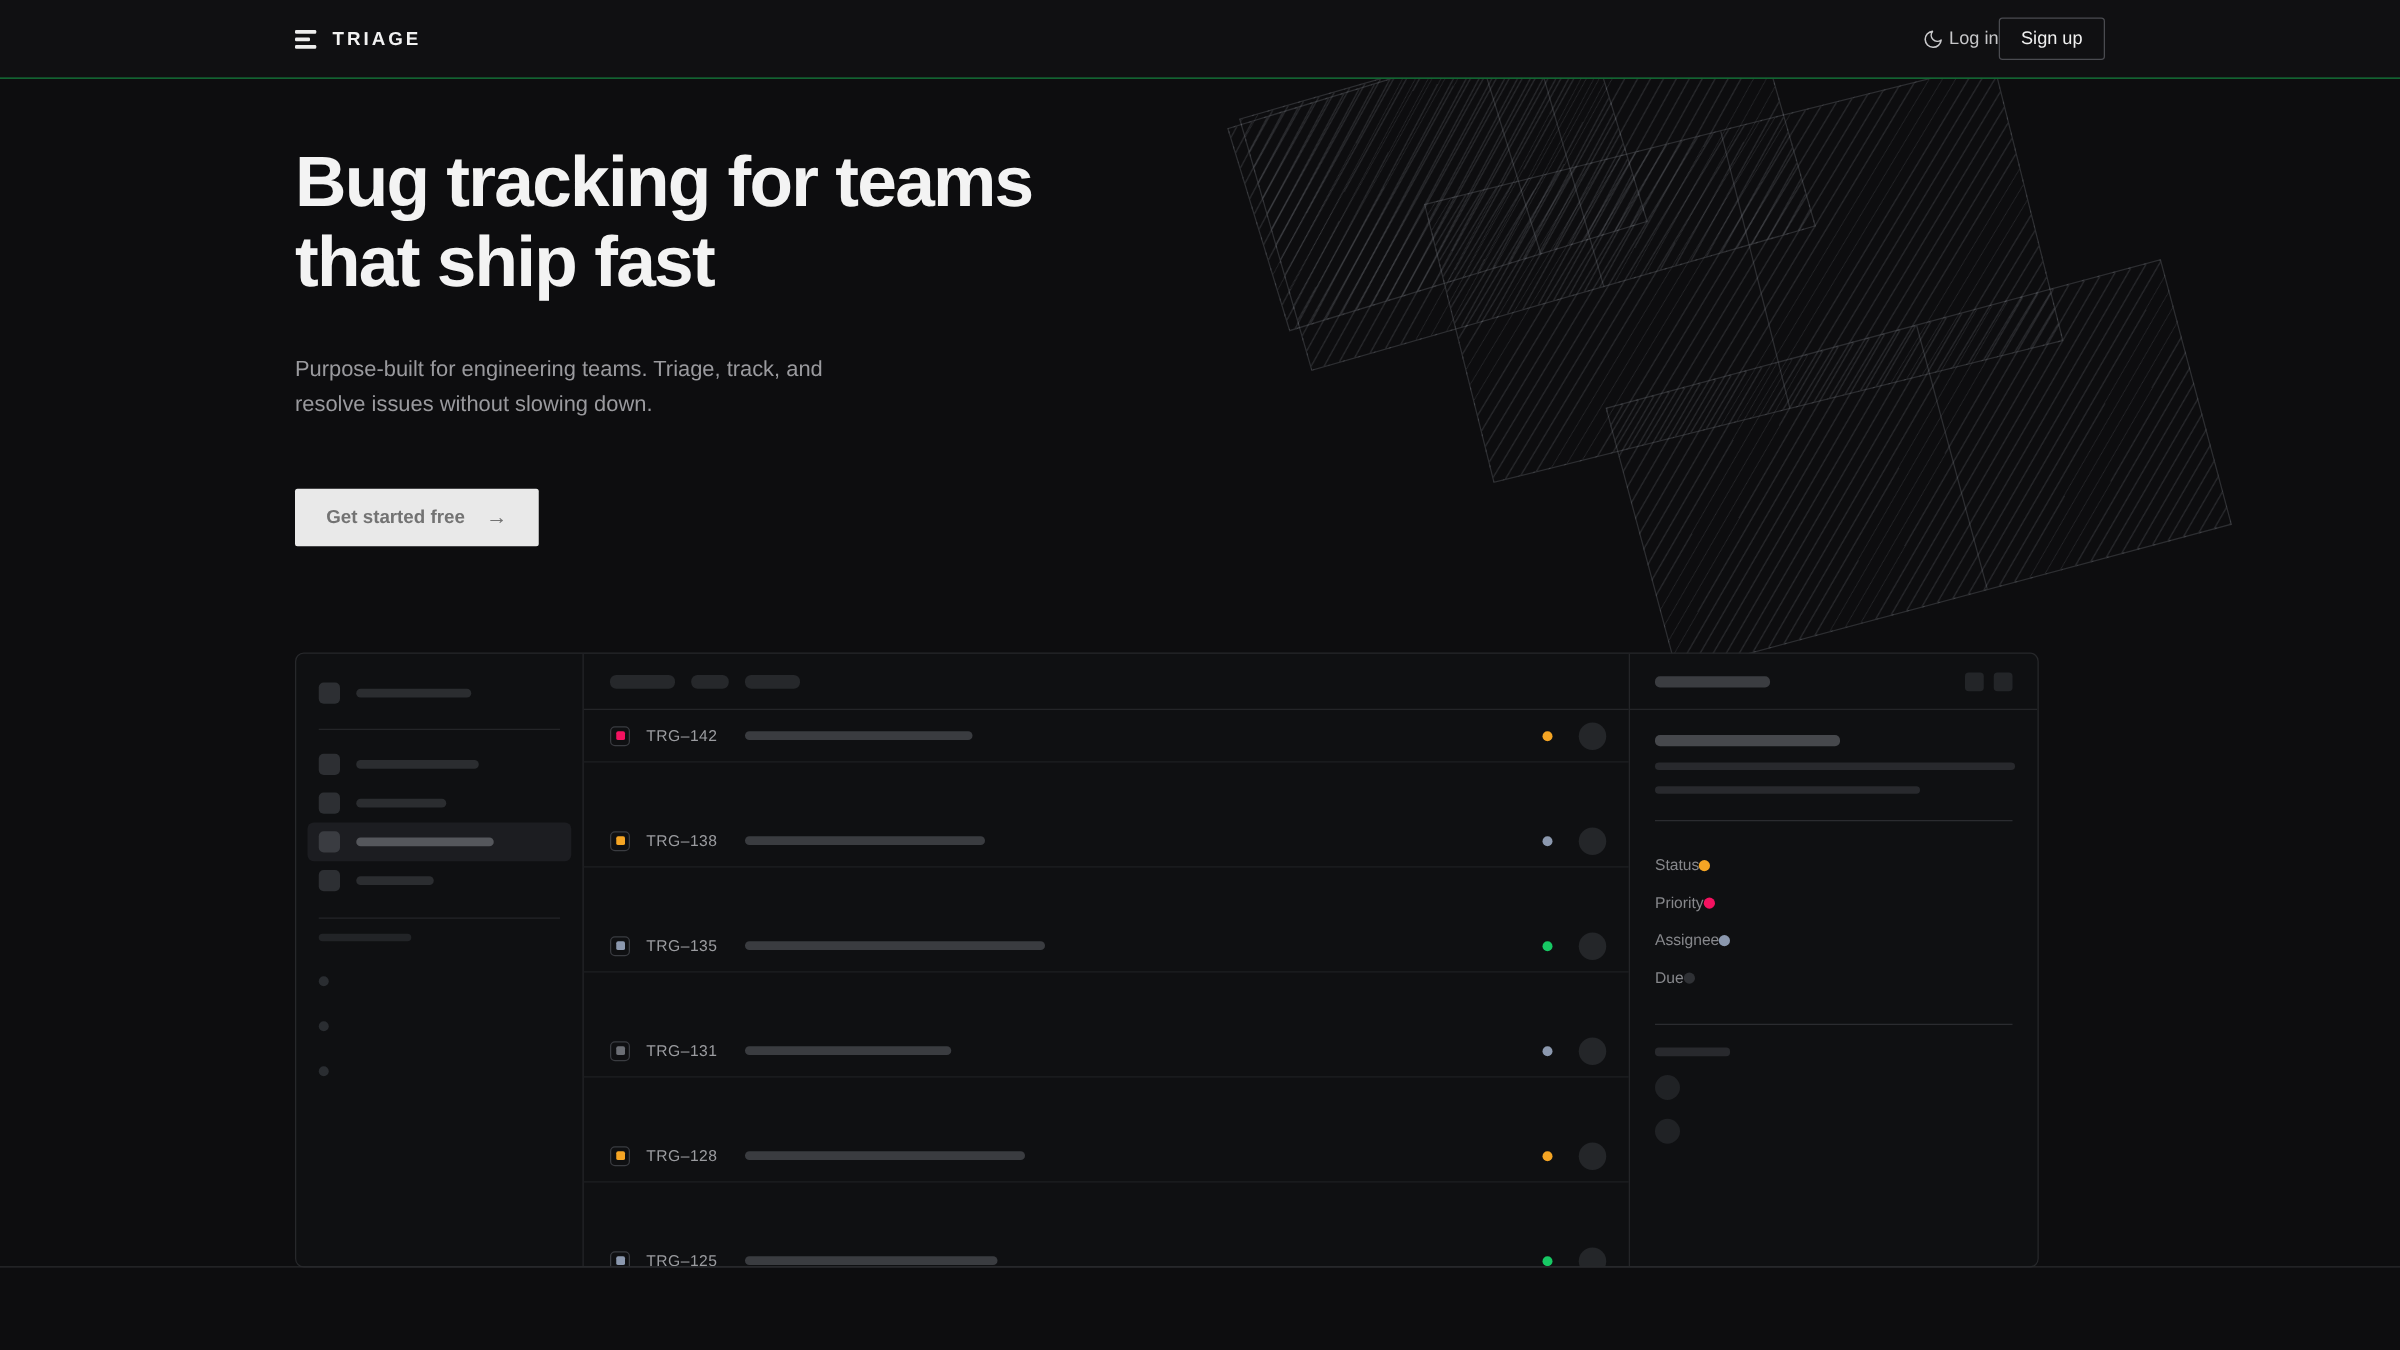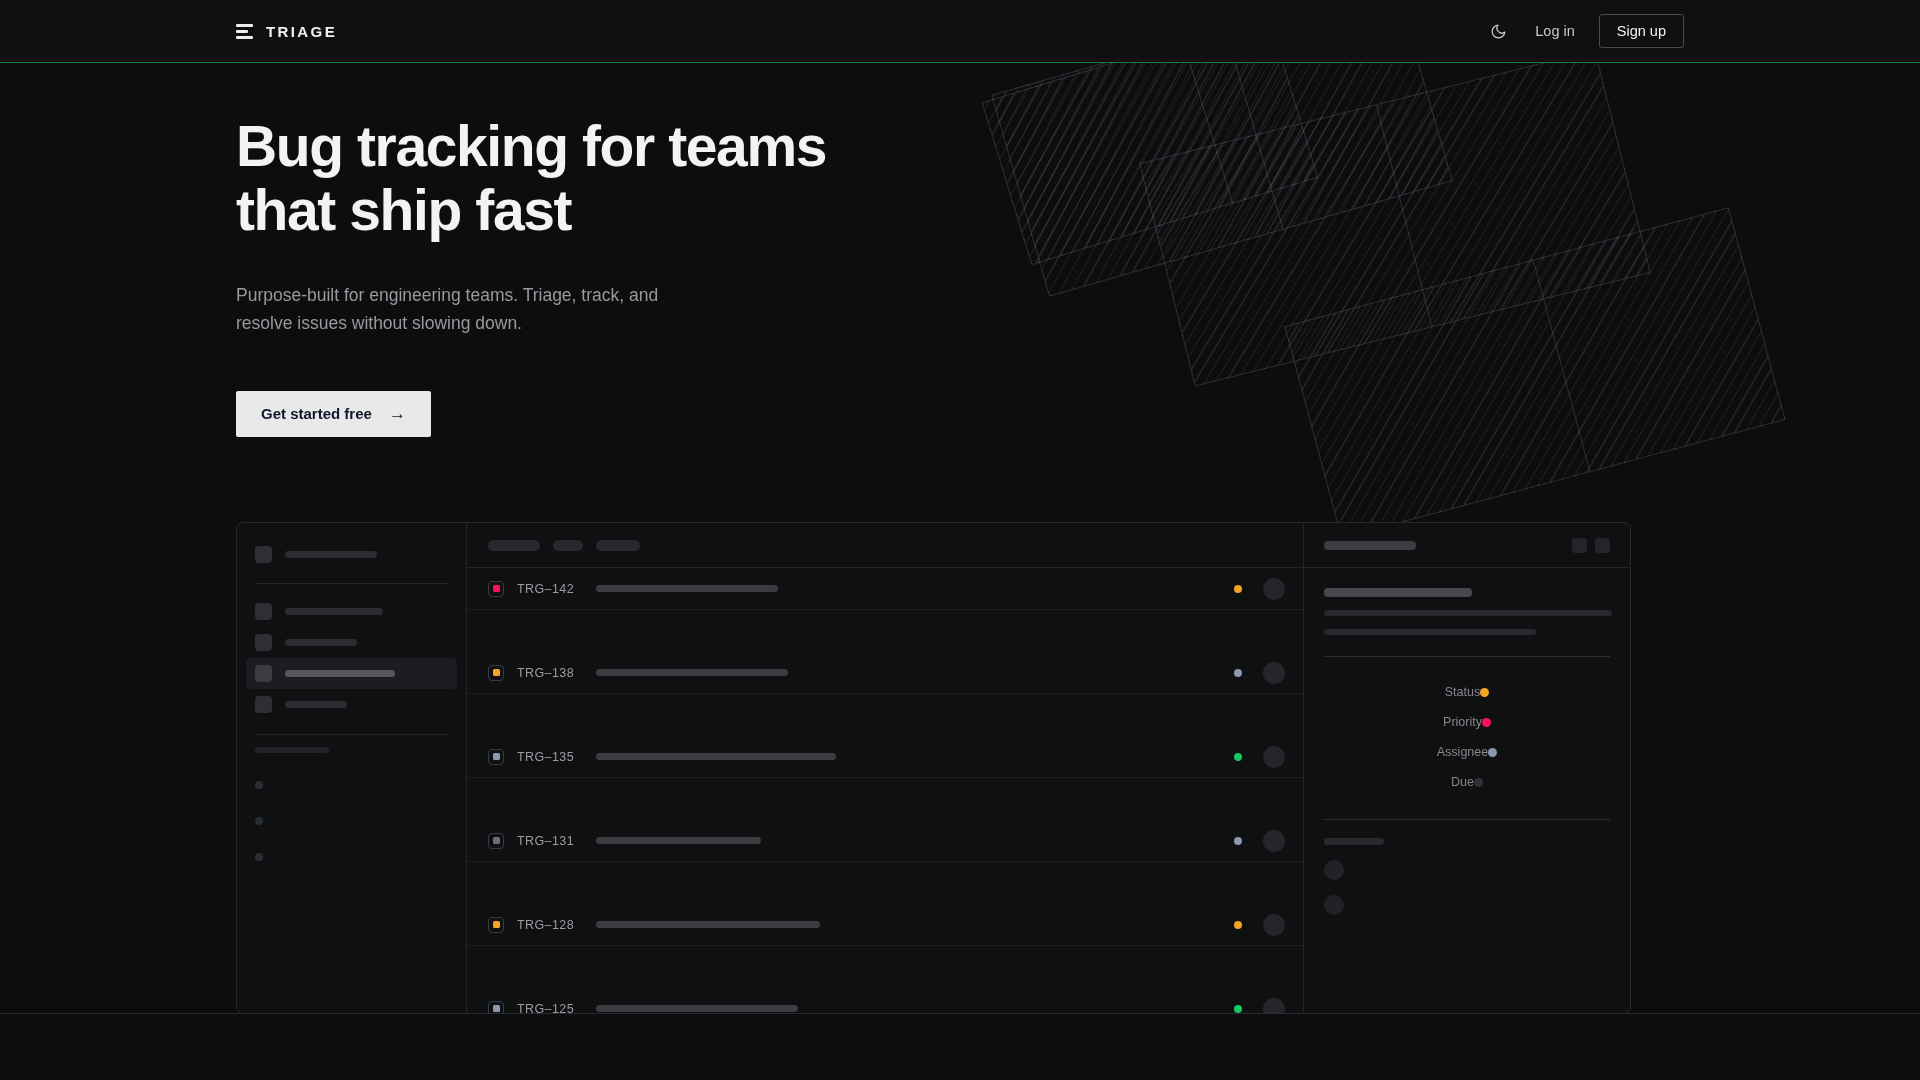--- a/index.html
+++ b/index.html
@@ -42,41 +42,41 @@
     border-bottom:1px solid #15803d;
     display:flex;align-items:center;z-index:5;
   }
   .brand{position:absolute;left:236px;display:flex;align-items:center;gap:13px;}
   .logo-mark{display:flex;flex-direction:column;gap:3px;width:17px;}
   .logo-mark i{display:block;height:3px;background:#ededed;border-radius:1px;}
   .logo-mark i:nth-child(1){width:17px;}
   .logo-mark i:nth-child(2){width:12px;}
   .logo-mark i:nth-child(3){width:17px;}
   .brand-name{font-size:15px;font-weight:700;letter-spacing:2.4px;color:#f2f2f2;}
-  .header-right{position:absolute;right:236px;display:flex;align-items:center;gap:24px;}
+  .header-right{position:absolute;right:236px;display:flex;align-items:center;}
   .icon-btn{width:26px;height:26px;display:flex;align-items:center;justify-content:center;cursor:pointer;}
   .login-link{font-size:14.5px;color:#c7c7c9;cursor:pointer;text-decoration:none;}
   .signup-btn{
     font-size:14.5px;color:#f0f0f0;border:1px solid #4a4b50;
     background:transparent;padding:8px 17px;border-radius:3px;cursor:pointer;
     font-family:inherit;
   }
 
   
   .hero{position:absolute;left:236px;top:115px;z-index:3;}
   .hero h1{
     font-size:57px;line-height:1.12;font-weight:700;letter-spacing:-1.4px;color:#f3f3f3;
     max-width:760px;
   }
   .hero p{
     margin-top:38px;font-size:17.5px;line-height:1.63;color:#9a9a9e;max-width:480px;
   }
   .cta{
     margin-top:53px;display:inline-flex;align-items:center;gap:17px;
-    background:#e9e9e9;color:#0f172a;border:none;cursor:pointer;
+    background:#e9e9e9;color:#737373;border:none;cursor:pointer;
     font-size:15px;font-weight:700;padding:0 25px;height:46px;border-radius:2px;
     font-family:inherit;
   }
   .cta .arrow{font-size:17px;line-height:1;}
 
   
   .mock{
     position:absolute;left:236px;top:522px;width:1395px;height:492px;
     border:1px solid #27282b;border-radius:7px;
     background:#0f1012;display:flex;overflow:hidden;z-index:2;
@@ -130,21 +130,21 @@
   
   .mock-detail{width:327px;border-left:1px solid #242528;flex:none;display:flex;flex-direction:column;}
   .detail-head{height:45px;border-bottom:1px solid #242528;display:flex;align-items:center;padding:0 20px;flex:none;}
   .detail-head .bar{height:9px;width:92px;border-radius:4px;background:#3b3d41;}
   .detail-head .sp{flex:1;}
   .sq-btn{width:15px;height:15px;border-radius:3px;background:#232528;margin-left:8px;cursor:pointer;}
   .detail-body{padding:20px;}
   .d-title{height:9px;width:148px;border-radius:4px;background:#46484c;}
   .d-line{height:6px;border-radius:3px;background:#28292d;margin-top:13px;}
   .d-sep{height:1px;background:#2b2c30;margin:21px 0 20px 0;}
-  .d-meta{display:flex;align-items:center;justify-content:center;height:30px;}
+  .d-meta{display:flex;align-items:center;justify-content:flex-start;height:30px;}
   .d-meta-label{font-size:12.5px;color:#86878b;}
   .d-meta-dot{width:9px;height:9px;border-radius:50%;}
   .d-sep2{height:1px;background:#2b2c30;margin:22px 0 18px 0;}
   .d-sub{height:7px;width:60px;border-radius:3px;background:#28292d;}
   .d-ava{width:20px;height:20px;border-radius:50%;background:#202225;margin-top:15px;}
 
   .bottom-rule{position:absolute;left:0;top:1013px;width:1920px;height:1px;background:#2a2b2e;z-index:4;}
 </style>
 </head>
 <body>

